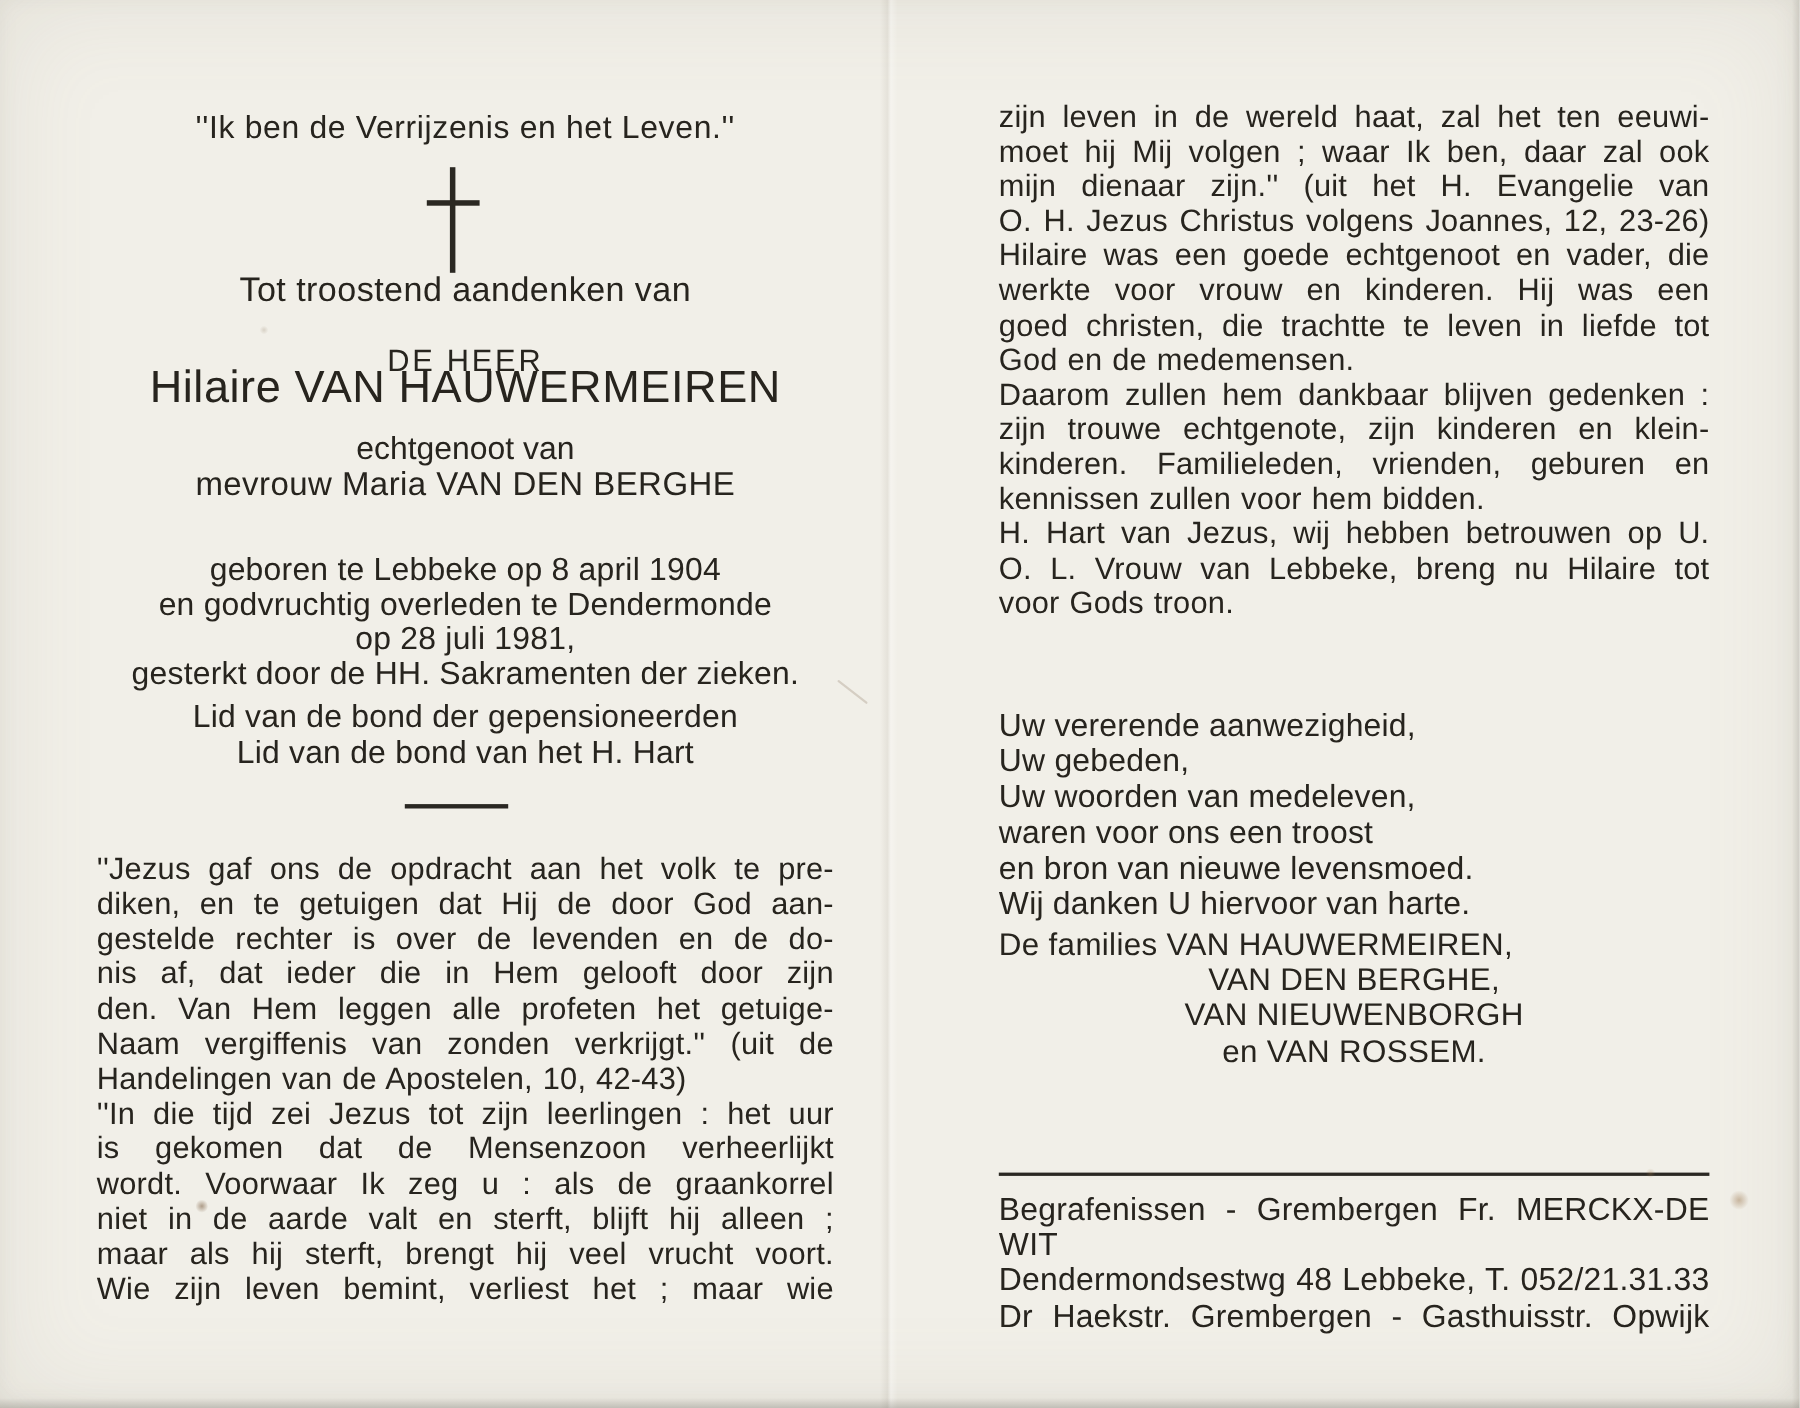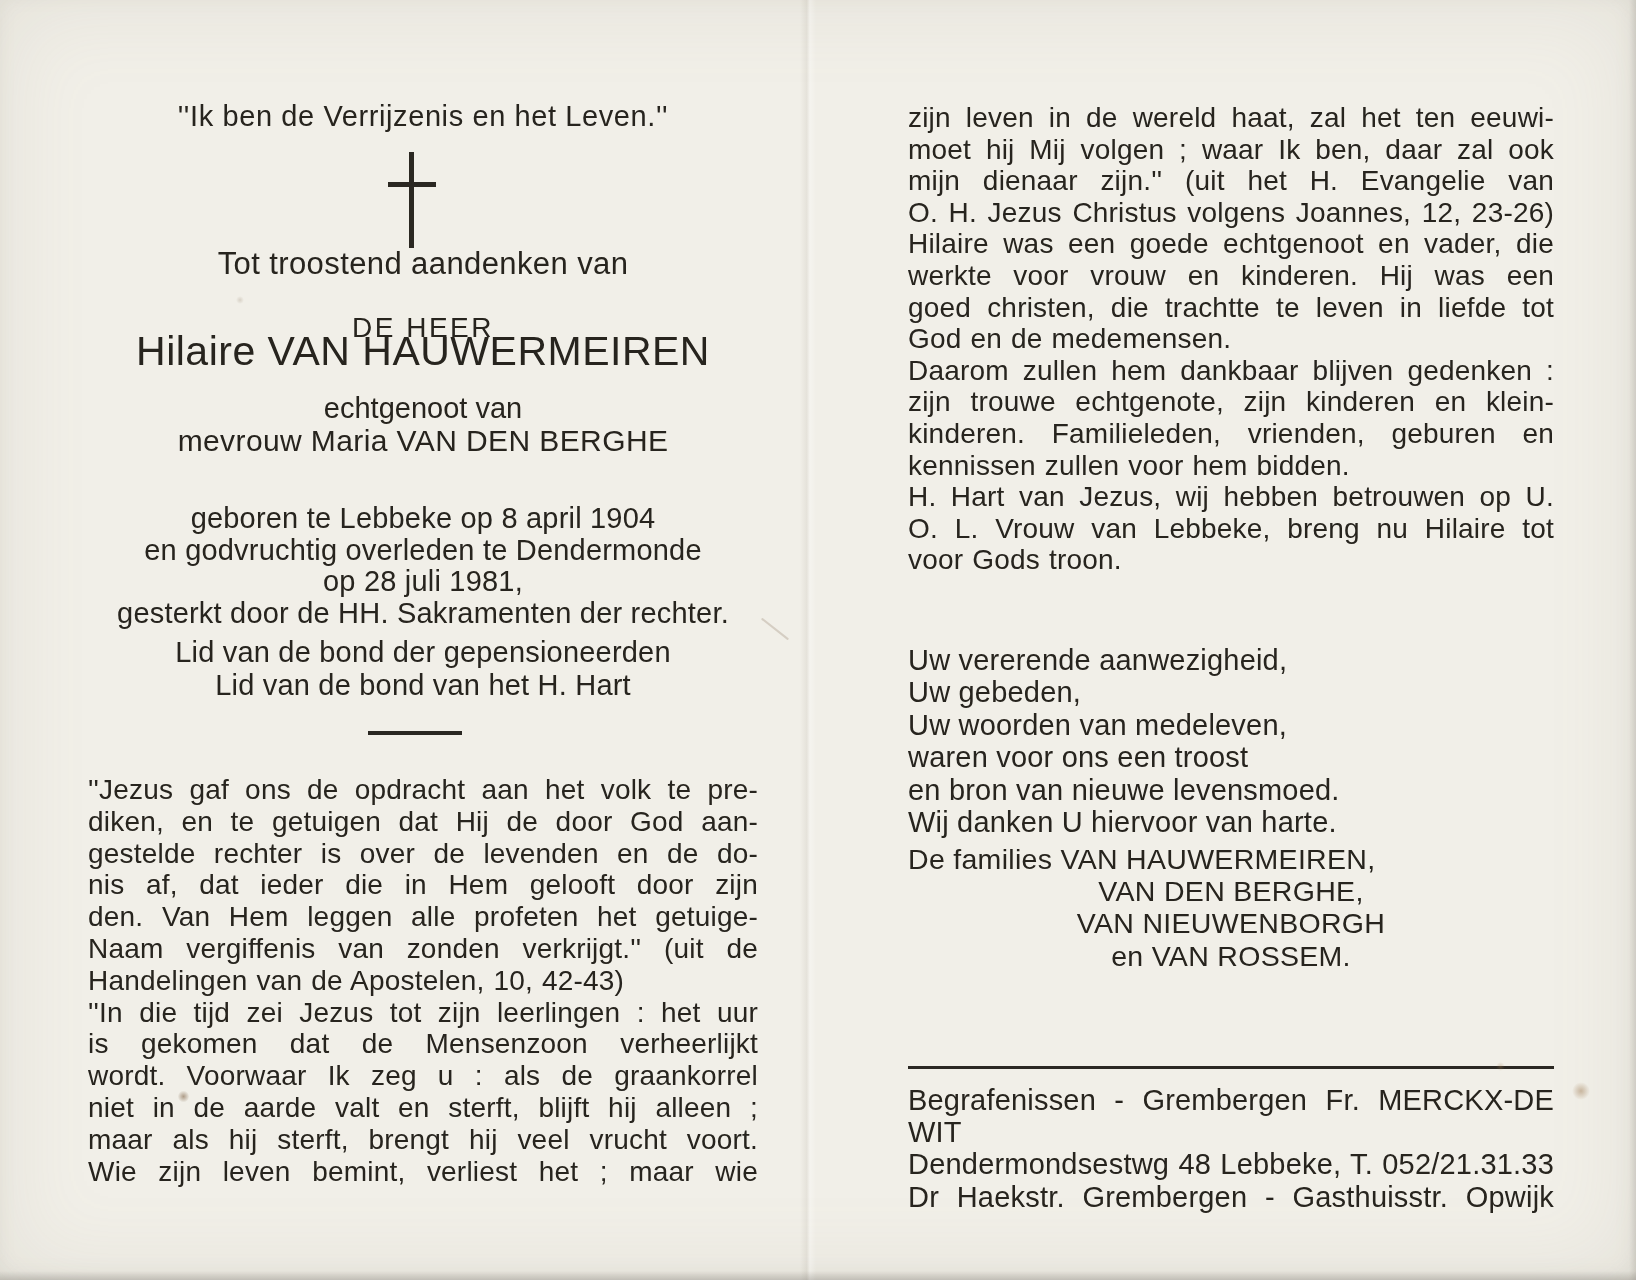--- a/index.html
+++ b/index.html
@@ -60,21 +60,21 @@
   .l-sp-name  { top:424px; font-size:30px; text-align:center; letter-spacing:0.4px; }
   .l-life     { top:503px; font-size:29px; line-height:31.5px; letter-spacing:0.2px; }
   .l-life .line { text-align:center; }
   .l-member   { top:636px; font-size:29px; line-height:32.5px; letter-spacing:0.2px; }
   .l-member .line { text-align:center; }
   .shortrule  { left:368px; top:731px; width:94px; height:4px; background:#2a2722; }
   .l-script   { top:774px; font-size:28px; line-height:31.8px; letter-spacing:0.2px; word-spacing:1px; }
 
   
   .r-col { left:908px; width:646px; }
-  .r-script  { top:102px; font-size:28px; line-height:31.6px; letter-spacing:0.2px; word-spacing:1px; }
+  .r-script  { top:90px; font-size:28px; line-height:31.6px; letter-spacing:0.2px; word-spacing:1px; }
   .r-thanks  { top:644px; font-size:29px; line-height:32.4px; letter-spacing:0.2px; }
   .r-fam     { top:843px; font-size:28.5px; line-height:32.2px; letter-spacing:0.3px; }
   .longrule  { left:908px; top:1066px; width:646px; height:3px; background:#2b2823; }
   .r-printer { top:1084px; font-size:29px; line-height:32.2px; letter-spacing:0.2px; word-spacing:1px; }
 </style>
 </head>
 <body>
 
 <div class="card">
 
@@ -95,21 +95,21 @@
     <div class="abs l-col l-name">Hilaire VAN HAUWERMEIREN</div>
 
     <div class="abs l-col l-sp-pre">echtgenoot van</div>
 
     <div class="abs l-col l-sp-name">mevrouw Maria VAN DEN BERGHE</div>
 
     <div class="abs l-col l-life">
         <div class="line">geboren te Lebbeke op 8 april 1904</div>
         <div class="line">en godvruchtig overleden te Dendermonde</div>
         <div class="line">op 28 juli 1981,</div>
-        <div class="line">gesterkt door de HH. Sakramenten der rechter.</div>
+        <div class="line">gesterkt door de HH. Sakramenten der zieken.</div>
       </div>
 
     <div class="abs l-col l-member">
         <div class="line">Lid van de bond der gepensioneerden</div>
         <div class="line">Lid van de bond van het H. Hart</div>
       </div>
 
     <div class="abs shortrule"></div>
 
     <div class="abs l-col l-script">

